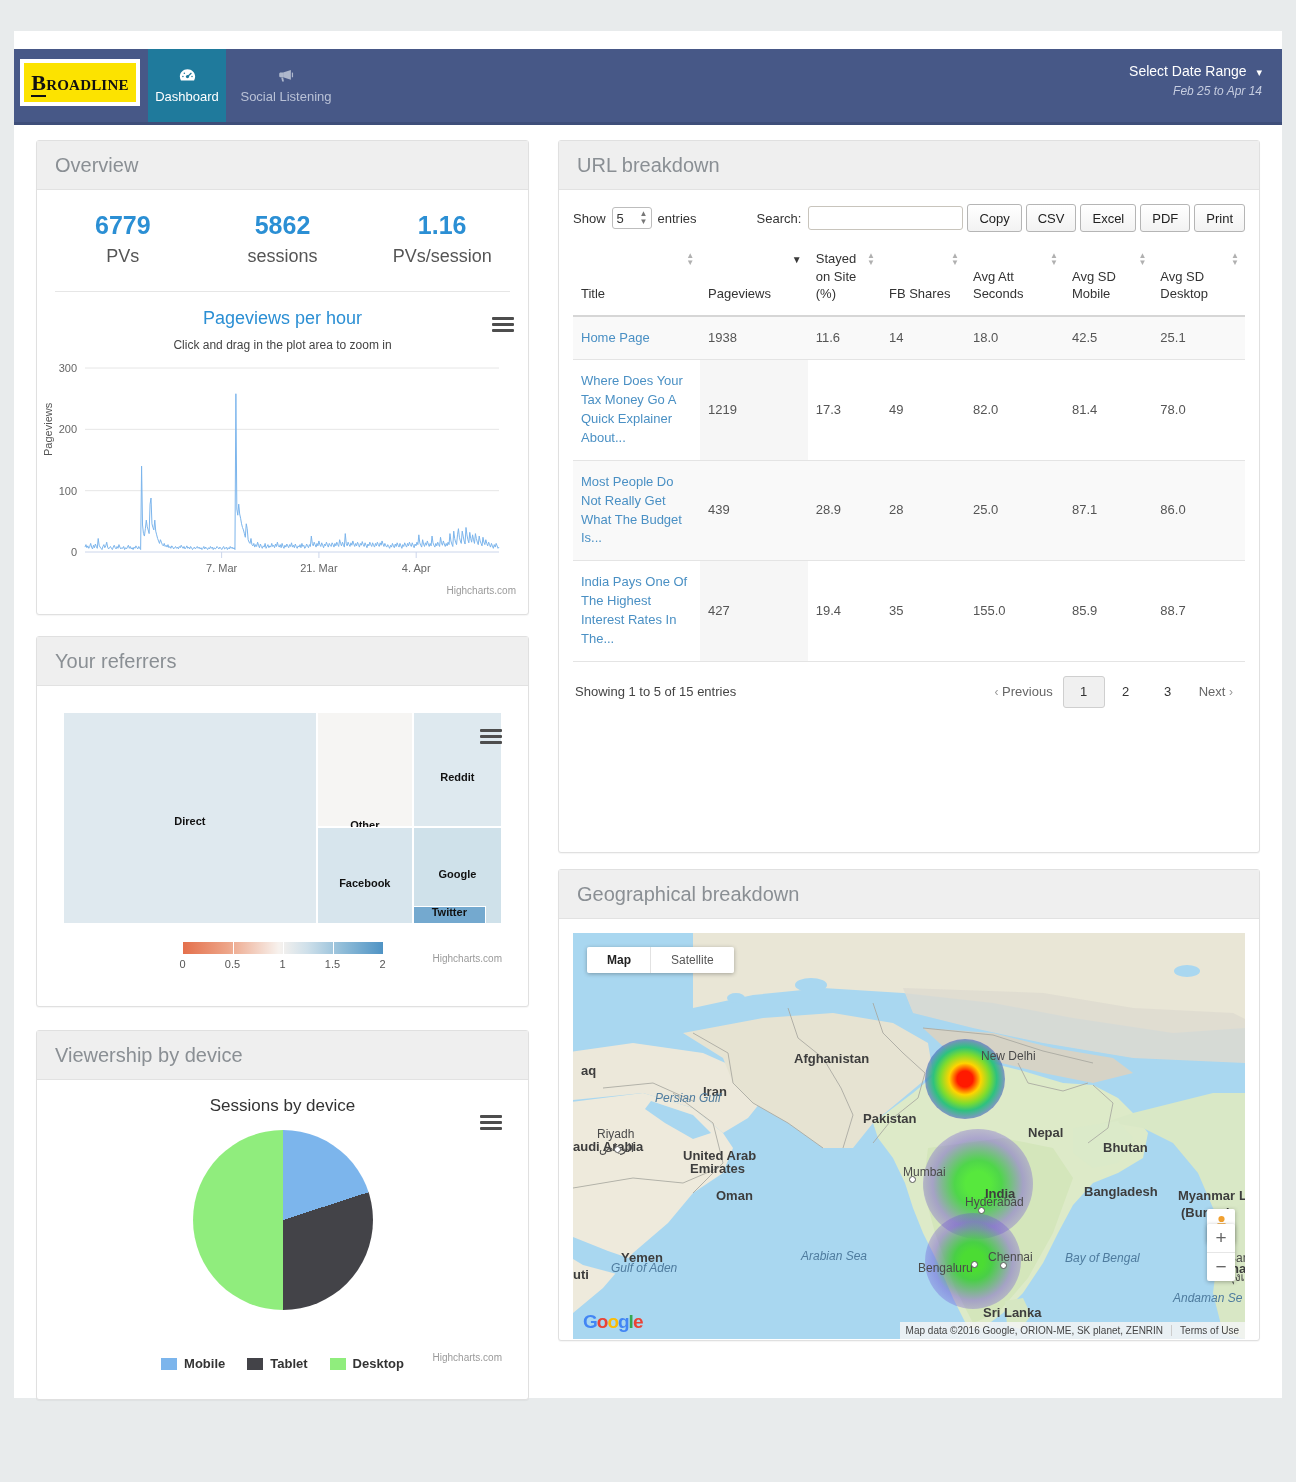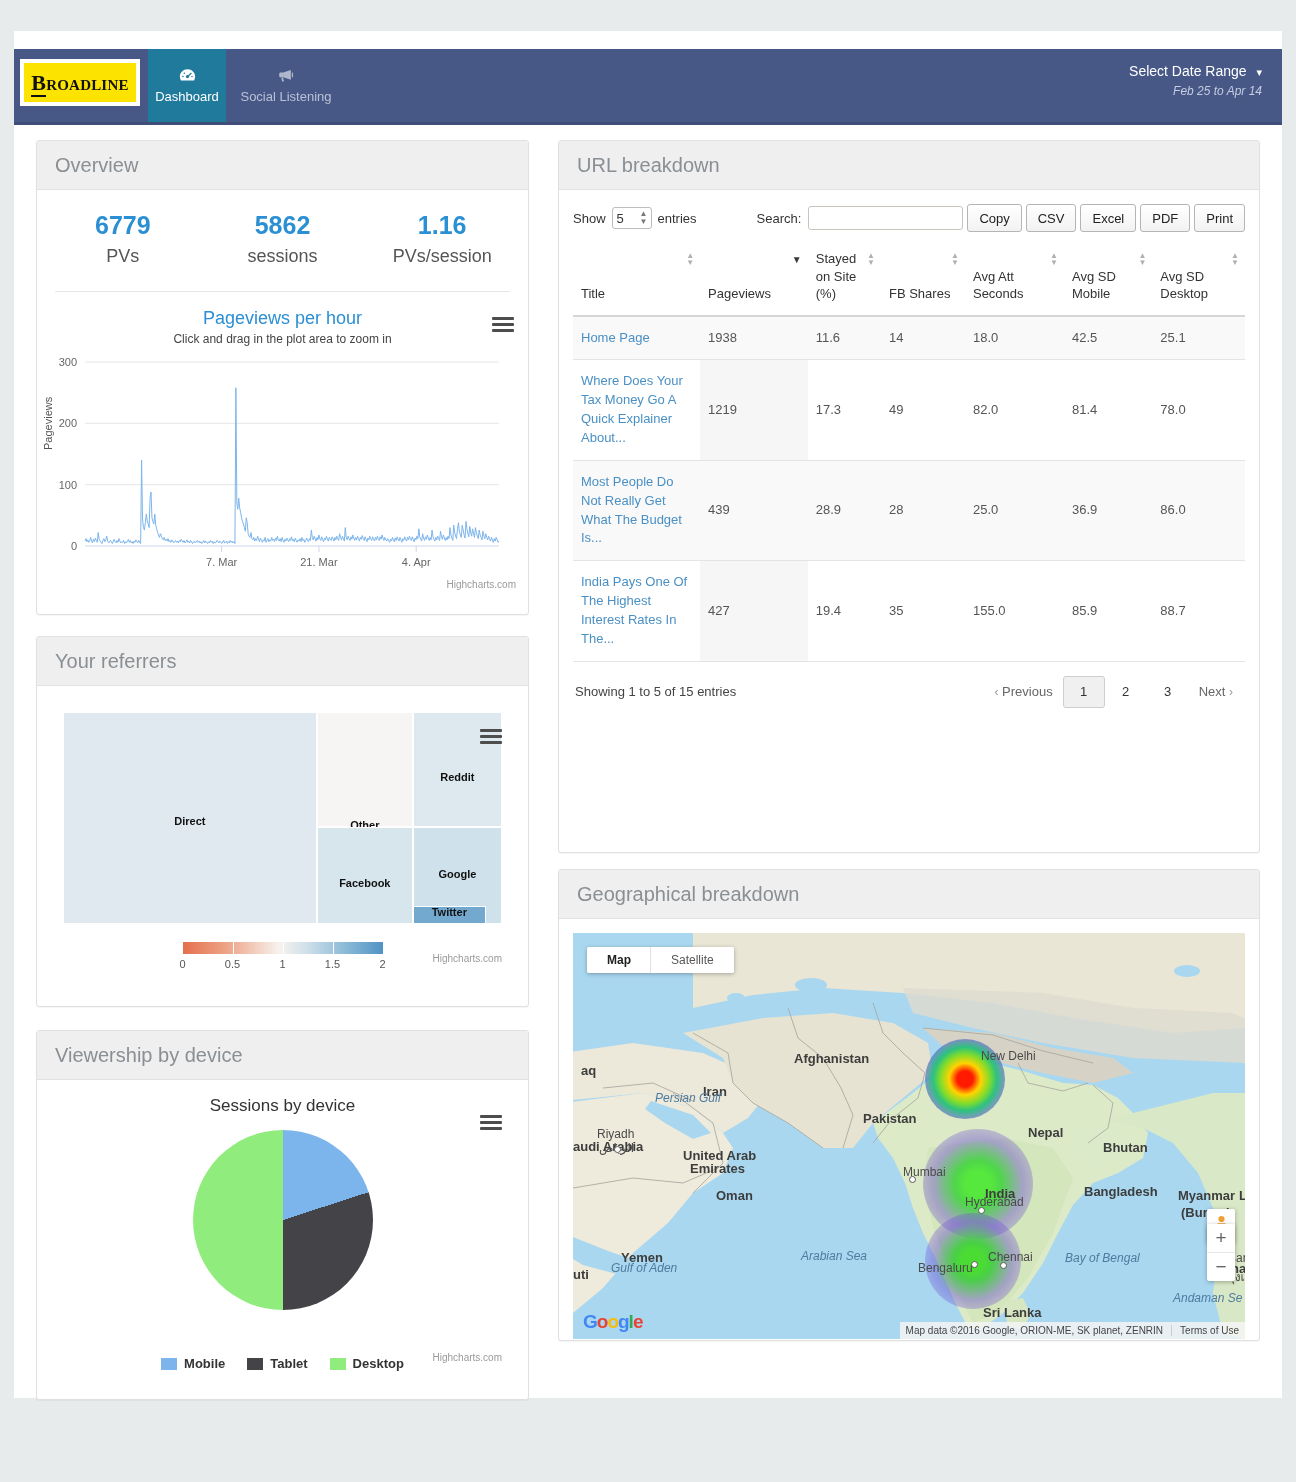--- a/index.html
+++ b/index.html
@@ -80,21 +80,21 @@
   .kpi-val{color:#2b8fd4;font-size:25px;font-weight:bold;line-height:1.1;}
   .kpi-lbl{color:#555;font-size:18px;margin-top:6px;}
   .kpi-sep{
     margin:10px 18px 0 18px;border-top:1px solid #e6e6e6;
   }
   .hc-wrap{position:relative;}
   .hc-title{
     text-align:center;color:#2b8fd4;font-size:18px;margin-top:16px;
   }
   .hc-sub{
-    text-align:center;color:#444;font-size:12px;margin-top:3px;
+    text-align:center;color:#444;font-size:12px;margin-top:9px;
   }
   .hc-menu{
     position:absolute;right:14px;top:6px;width:22px;cursor:pointer;
   }
   .hc-menu span{display:block;height:3px;background:#4d4d4d;margin:3px 0;border-radius:1px;}
   .hc-credit{
     position:absolute;right:12px;bottom:4px;color:#9a9a9a;font-size:10px;
   }
   .chart-area{position:relative;height:240px;margin-top:8px;}
   .yaxis-title{
@@ -479,21 +479,21 @@
                 <td class="col-att">82.0</td>
                 <td class="col-sdm">81.4</td>
                 <td class="col-sdd">78.0</td>
               </tr>
               <tr>
                 <td class="col-title"><a class="ttl" href="#">Most People Do Not Really Get What The Budget Is...</a></td>
                 <td class="col-pv">439</td>
                 <td class="col-stayed">28.9</td>
                 <td class="col-fb">28</td>
                 <td class="col-att">25.0</td>
-                <td class="col-sdm">36.9</td>
+                <td class="col-sdm">87.1</td>
                 <td class="col-sdd">86.0</td>
               </tr>
               <tr>
                 <td class="col-title"><a class="ttl" href="#">India Pays One Of The Highest Interest Rates In The...</a></td>
                 <td class="col-pv">427</td>
                 <td class="col-stayed">19.4</td>
                 <td class="col-fb">35</td>
                 <td class="col-att">155.0</td>
                 <td class="col-sdm">85.9</td>
                 <td class="col-sdd">88.7</td>

